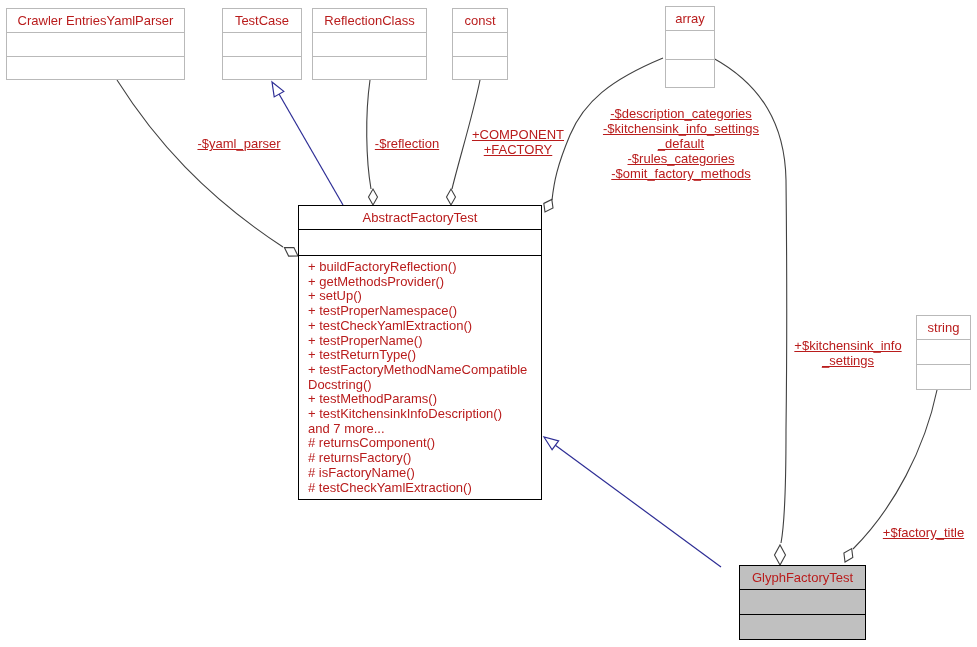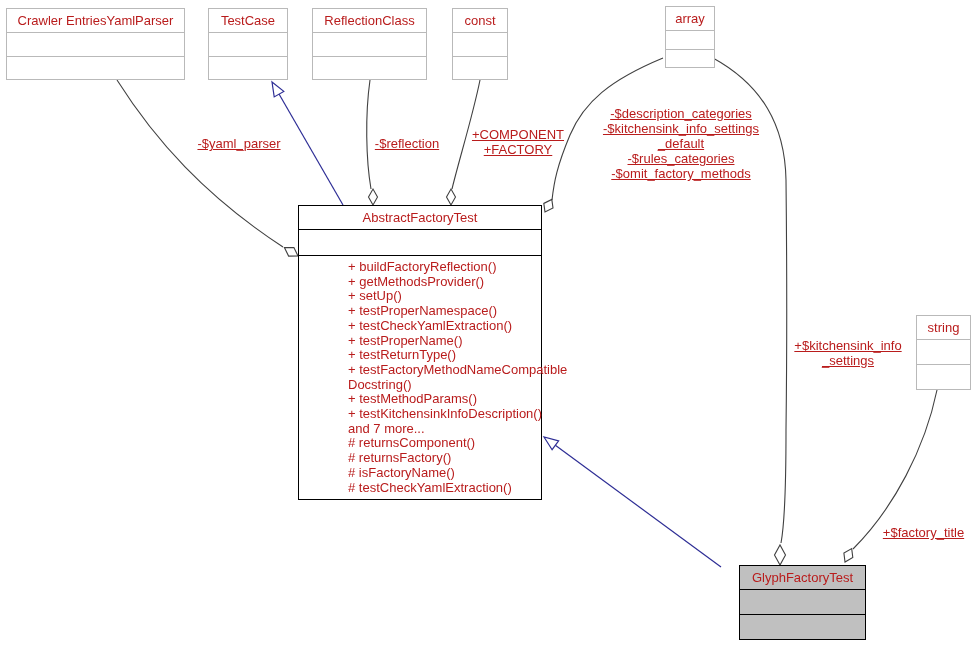--- a/index.html
+++ b/index.html
@@ -29,21 +29,21 @@
     white-space:nowrap;overflow:hidden;
   }
   .node .n-row{flex:1;border-top:1px solid var(--faded-border);}
   .node.main{border:1px solid var(--main-border);}
   .node.main .n-row{border-top:1px solid var(--main-border);}
   .node.gray{background:var(--glyph-fill);margin-left:23px;}
   .methods{
     flex:0 0 auto;border-top:1px solid var(--main-border);
     padding:4px 0 0 9px;font-size:13px;line-height:14.7px;
   }
-  .methods div{white-space:nowrap;margin-left:40px;}
+  .methods div{white-space:nowrap;}
   .elabel{
     position:absolute;text-align:center;font-size:13px;line-height:15px;white-space:nowrap;text-decoration:underline;
   }
 </style>
 </head>
 <body>
 
 <div id="canvas">
 
   <svg class="edges" width="977" height="647" viewBox="0 0 977 647">
@@ -72,39 +72,39 @@
     <path class="inherit" d="M721,567 L555,445"></path>
     <polygon class="iarrow" points="544,437 552.1,449.7 558.6,440.9"></polygon>
   </svg>
 
   <div class="node" style="left:6px;top:8px;width:179px;height:72px">
     <div class="n-title">Crawler EntriesYamlParser</div>
     <div class="n-row"></div>
     <div class="n-row"></div>
   </div>
 
-  <div class="node" style="left:208px;top:8px;width:80px;height:72px">
+  <div class="node" style="left:222px;top:8px;width:80px;height:72px">
     <div class="n-title">TestCase</div>
     <div class="n-row"></div>
     <div class="n-row"></div>
   </div>
 
   <div class="node" style="left:312px;top:8px;width:115px;height:72px">
     <div class="n-title">ReflectionClass</div>
     <div class="n-row"></div>
     <div class="n-row"></div>
   </div>
 
   <div class="node" style="left:452px;top:8px;width:56px;height:72px">
     <div class="n-title">const</div>
     <div class="n-row"></div>
     <div class="n-row"></div>
   </div>
 
-  <div class="node" style="left:665px;top:6px;width:50px;height:62px">
+  <div class="node" style="left:665px;top:6px;width:50px;height:82px">
     <div class="n-title">array</div>
     <div class="n-row"></div>
     <div class="n-row"></div>
   </div>
 
   <div class="node" style="left:916px;top:315px;width:55px;height:75px">
     <div class="n-title">string</div>
     <div class="n-row"></div>
     <div class="n-row"></div>
   </div>

